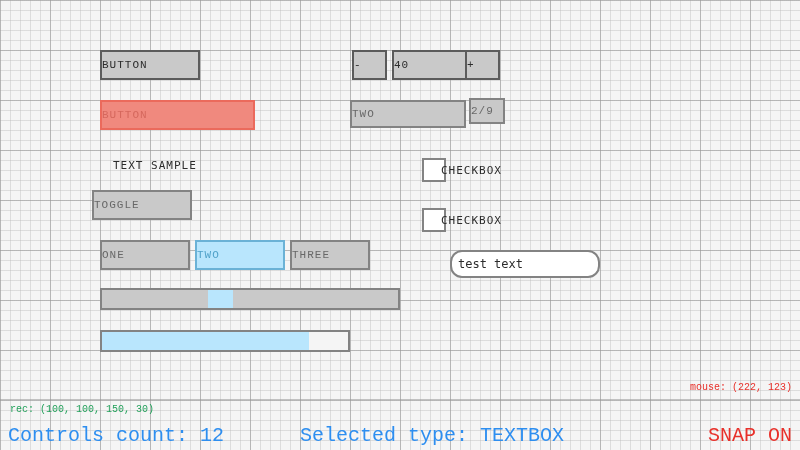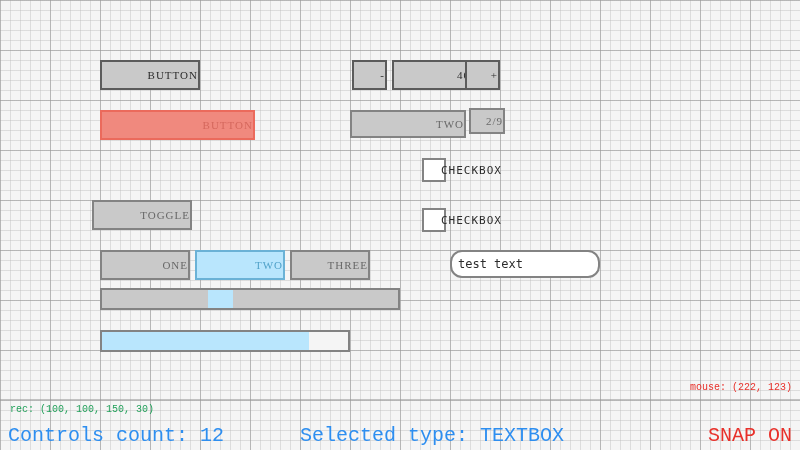--- a/index.html
+++ b/index.html
@@ -22,25 +22,24 @@
     background-position: 0 0, 0 0, 0 0, 0 0;
     font-family: "DejaVu Sans Mono", "Liberation Mono", monospace;
     -webkit-font-smoothing: none;
   }
 
   .ctl {
     position: absolute;
     box-sizing: border-box;
     display: flex;
     align-items: center;
-    justify-content: flex-end;
-    font-family: Liberation Serif, serif;
+    justify-content: flex-start;
+    font-family: Liberation Mono, monospace;
     letter-spacing: 1px;
     user-select: none;
-    margin-top: 10px;
   }
 
   
   .gui-normal {
     background: #c9c9c9;
     border: 2px solid #838383;
     color: #686868;
     font-size: 11px;
   }
   .gui-focused {
@@ -144,20 +143,23 @@
 <div id="app">
 
   <div class="ctl gui-focused" style="left:100px; top:50px; width:100px; height:30px;">
     <span>BUTTON</span>
   </div>
 
   <div class="ctl gui-pressed" style="left:100px; top:100px; width:155px; height:30px;">
     <span>BUTTON</span>
   </div>
 
+  <div class="label-text" style="left:113px; top:155px; width:140px; height:20px;">
+    <span>TEXT SAMPLE</span>
+  </div>
 
   <div class="ctl gui-normal" style="left:92px; top:190px; width:100px; height:30px;">
     <span>TOGGLE</span>
   </div>
 
   <div class="ctl gui-normal" style="left:100px; top:240px; width:90px; height:30px;">
     <span>ONE</span>
   </div>
   <div class="ctl gui-active" style="left:195px; top:240px; width:90px; height:30px;">
     <span>TWO</span>

